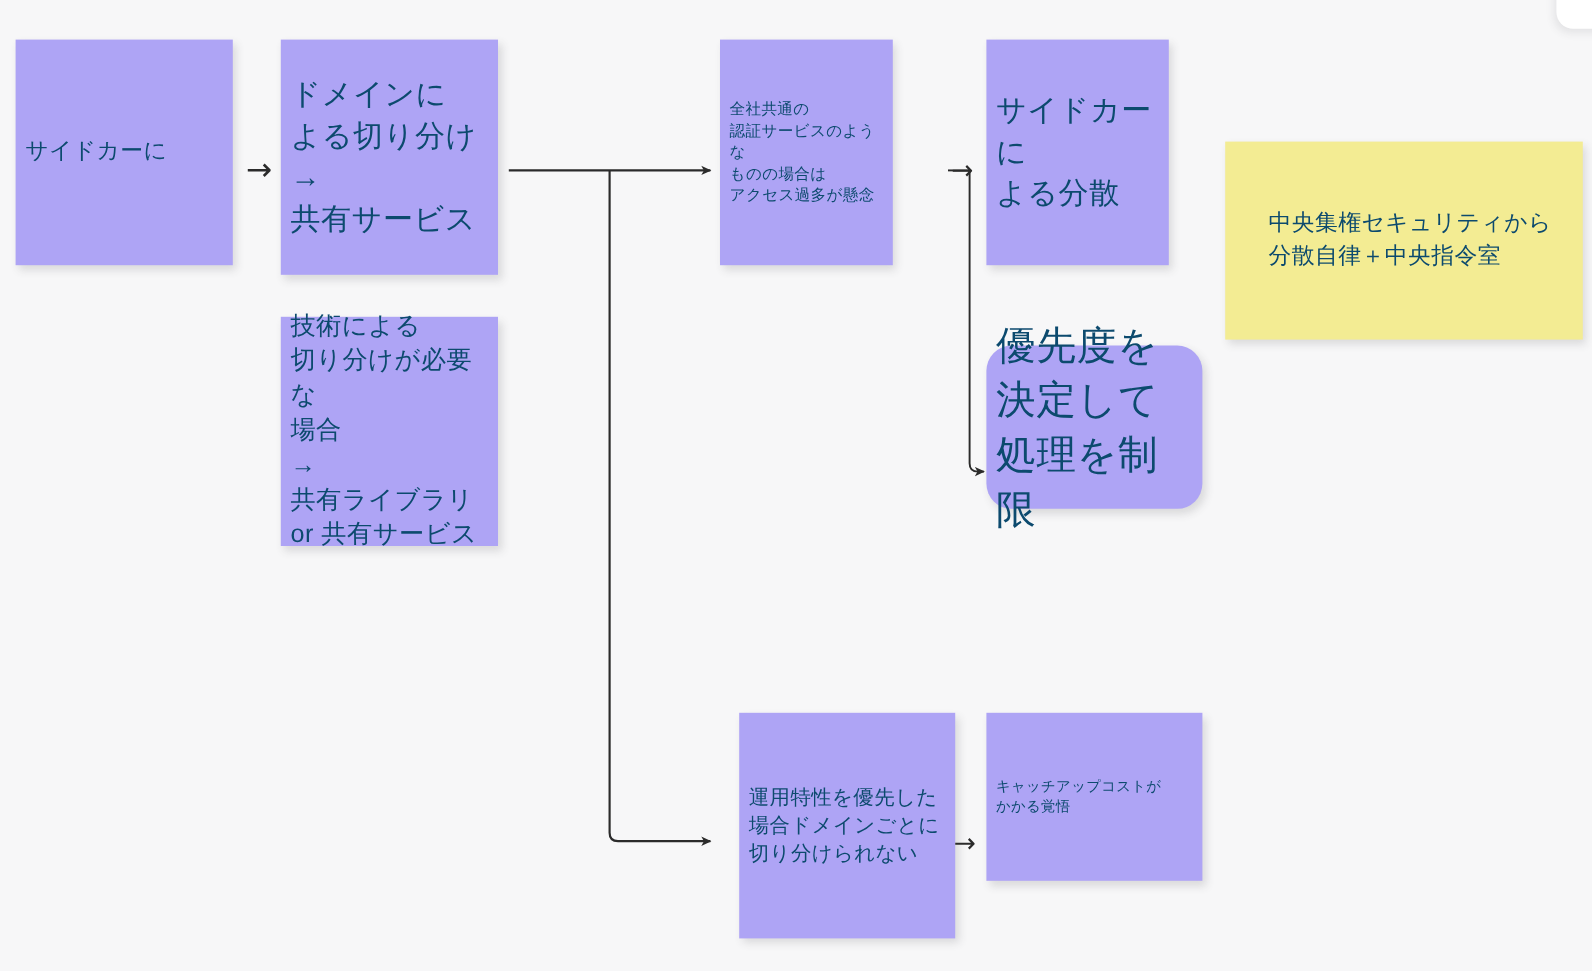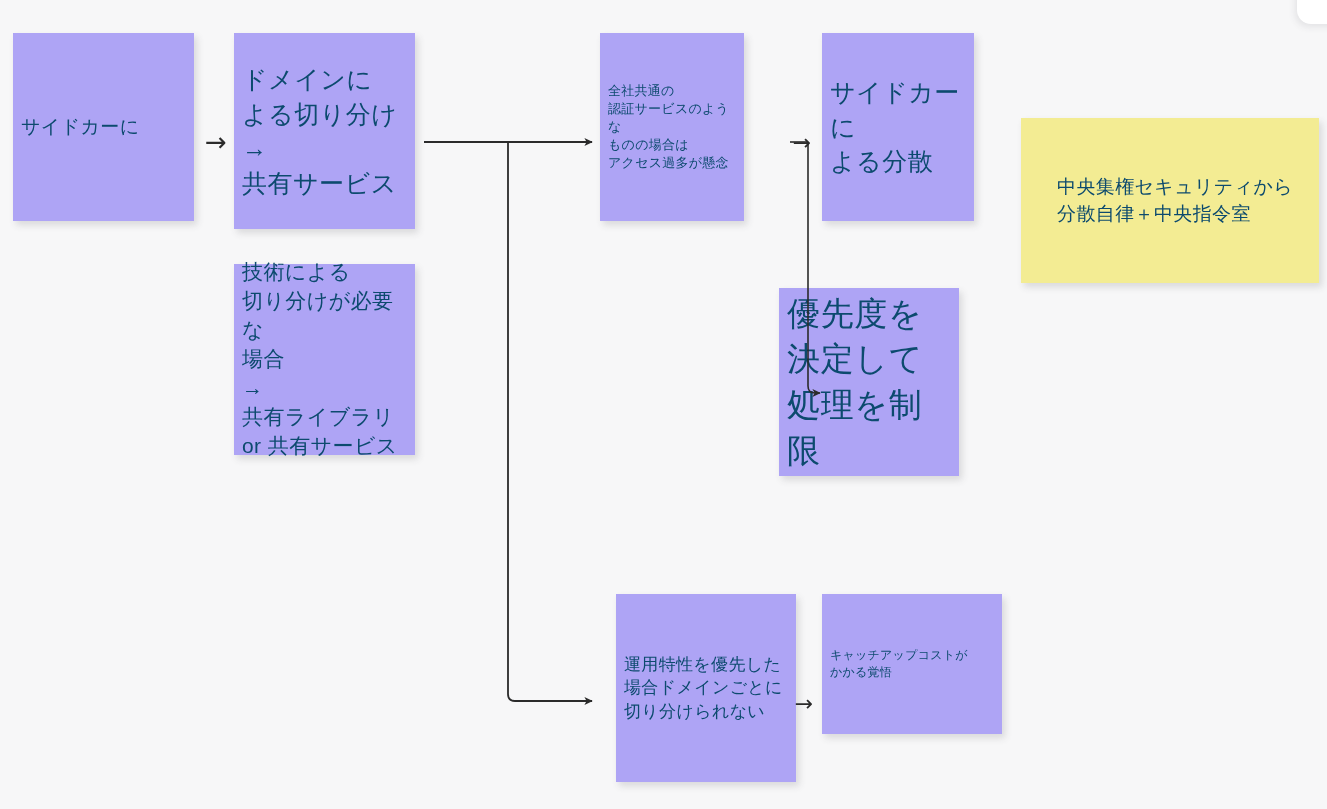--- a/index.html
+++ b/index.html
@@ -80,21 +80,21 @@
 共有ライブラリ
 or 共有サービス</span></div>
     <div class="note" style="left: 600px; top: 33px; width: 144px; height: 188px; background: rgb(174, 164, 245); font-size: 13px;"><span class="txt">全社共通の
 認証サービスのような
 ものの場合は
 アクセス過多が懸念</span></div>
     <div class="note" style="left: 822px; top: 33px; width: 152px; height: 188px; background: rgb(174, 164, 245); font-size: 25px;"><span class="txt">サイドカーに
 よる分散</span></div>
     <div class="note" style="left: 1021px; top: 118px; width: 298px; height: 165px; background: rgb(243, 236, 147); font-size: 19px; padding-left: 36px;"><span class="txt">中央集権セキュリティから
 分散自律＋中央指令室</span></div>
-    <div class="note" style="left: 779px; top: 288px; width: 180px; height: 188px; background: rgb(174, 164, 245); font-size: 33px;"><span class="txt">優先度を
+    <div class="note" style="left: 822px; top: 288px; width: 180px; height: 136px; background: rgb(174, 164, 245); font-size: 33px; border-radius: 21px;"><span class="txt">優先度を
 決定して
 処理を制限</span></div>
     <div class="note" style="left: 616px; top: 594px; width: 180px; height: 188px; background: rgb(174, 164, 245); font-size: 17px;"><span class="txt">運用特性を優先した
 場合ドメインごとに
 切り分けられない</span></div>
     <div class="note" style="left: 822px; top: 594px; width: 180px; height: 140px; background: rgb(174, 164, 245); font-size: 12px;"><span class="txt">キャッチアップコストが
 かかる覚悟</span></div>
     <svg class="connectors" viewBox="0 0 1327 809" xmlns="http://www.w3.org/2000/svg">
     <defs>
       <marker id="ah" markerWidth="9" markerHeight="9" refX="7.6" refY="4.5" orient="auto" markerUnits="userSpaceOnUse">

